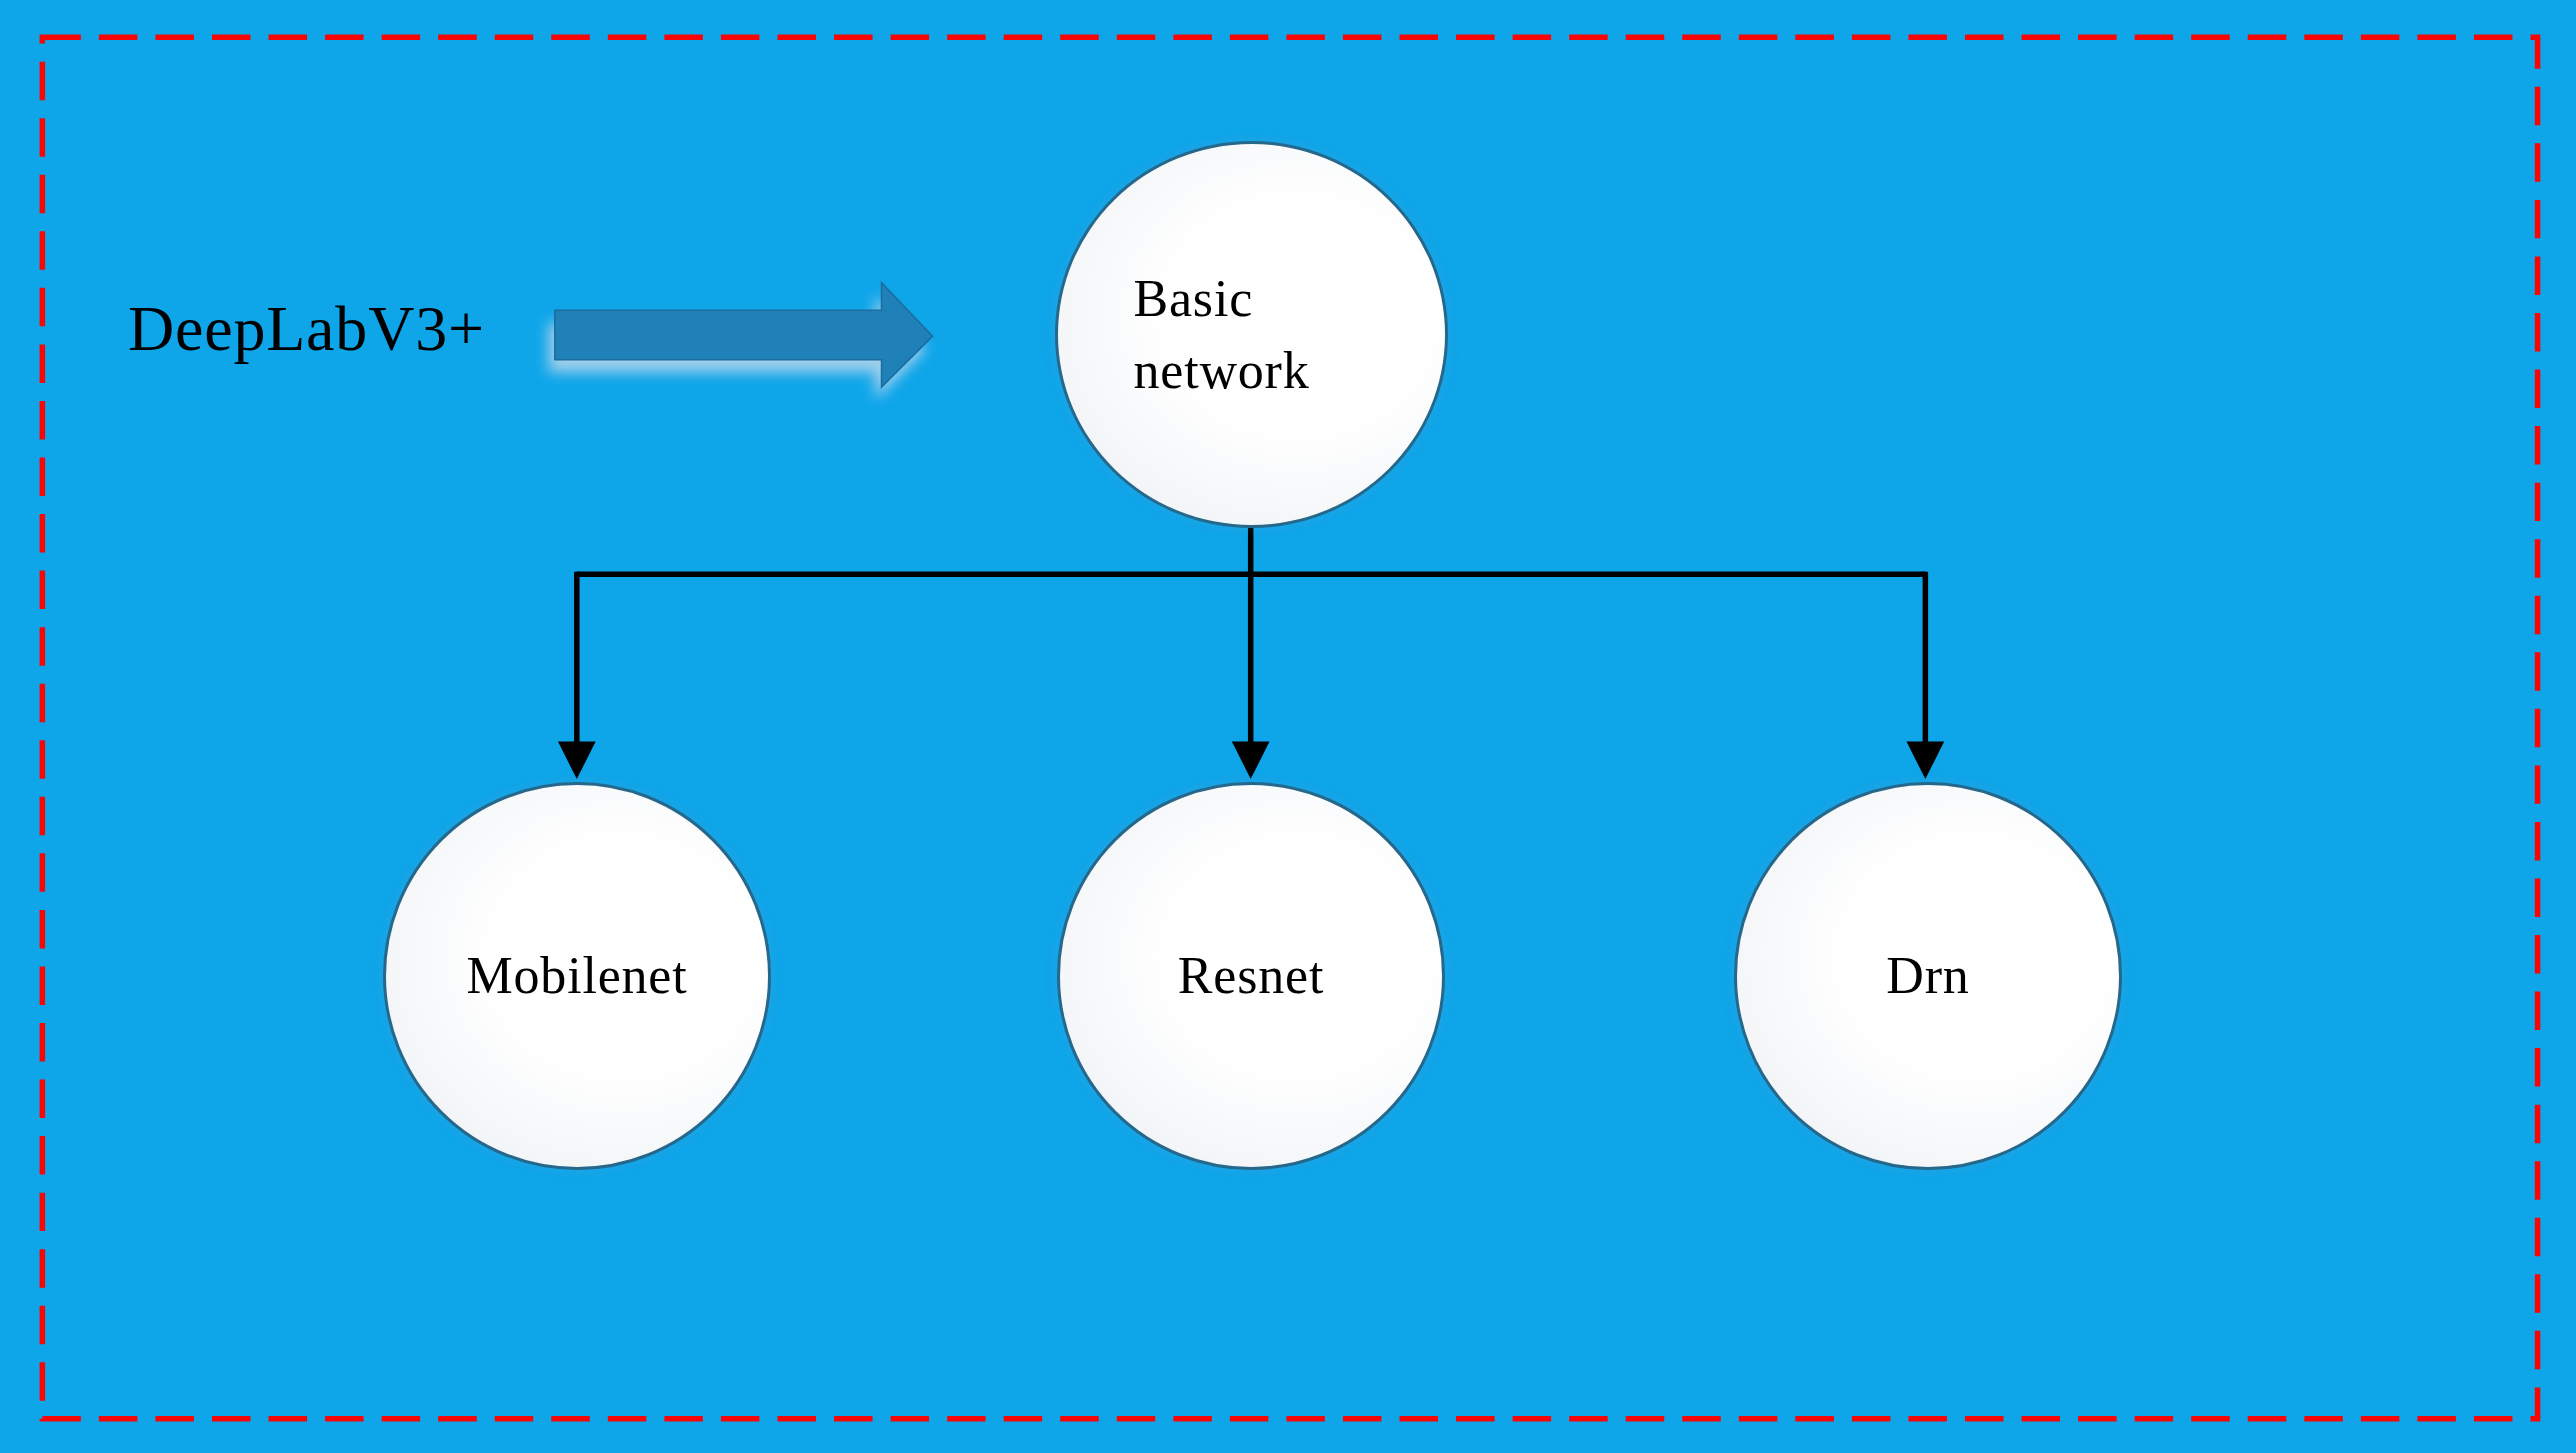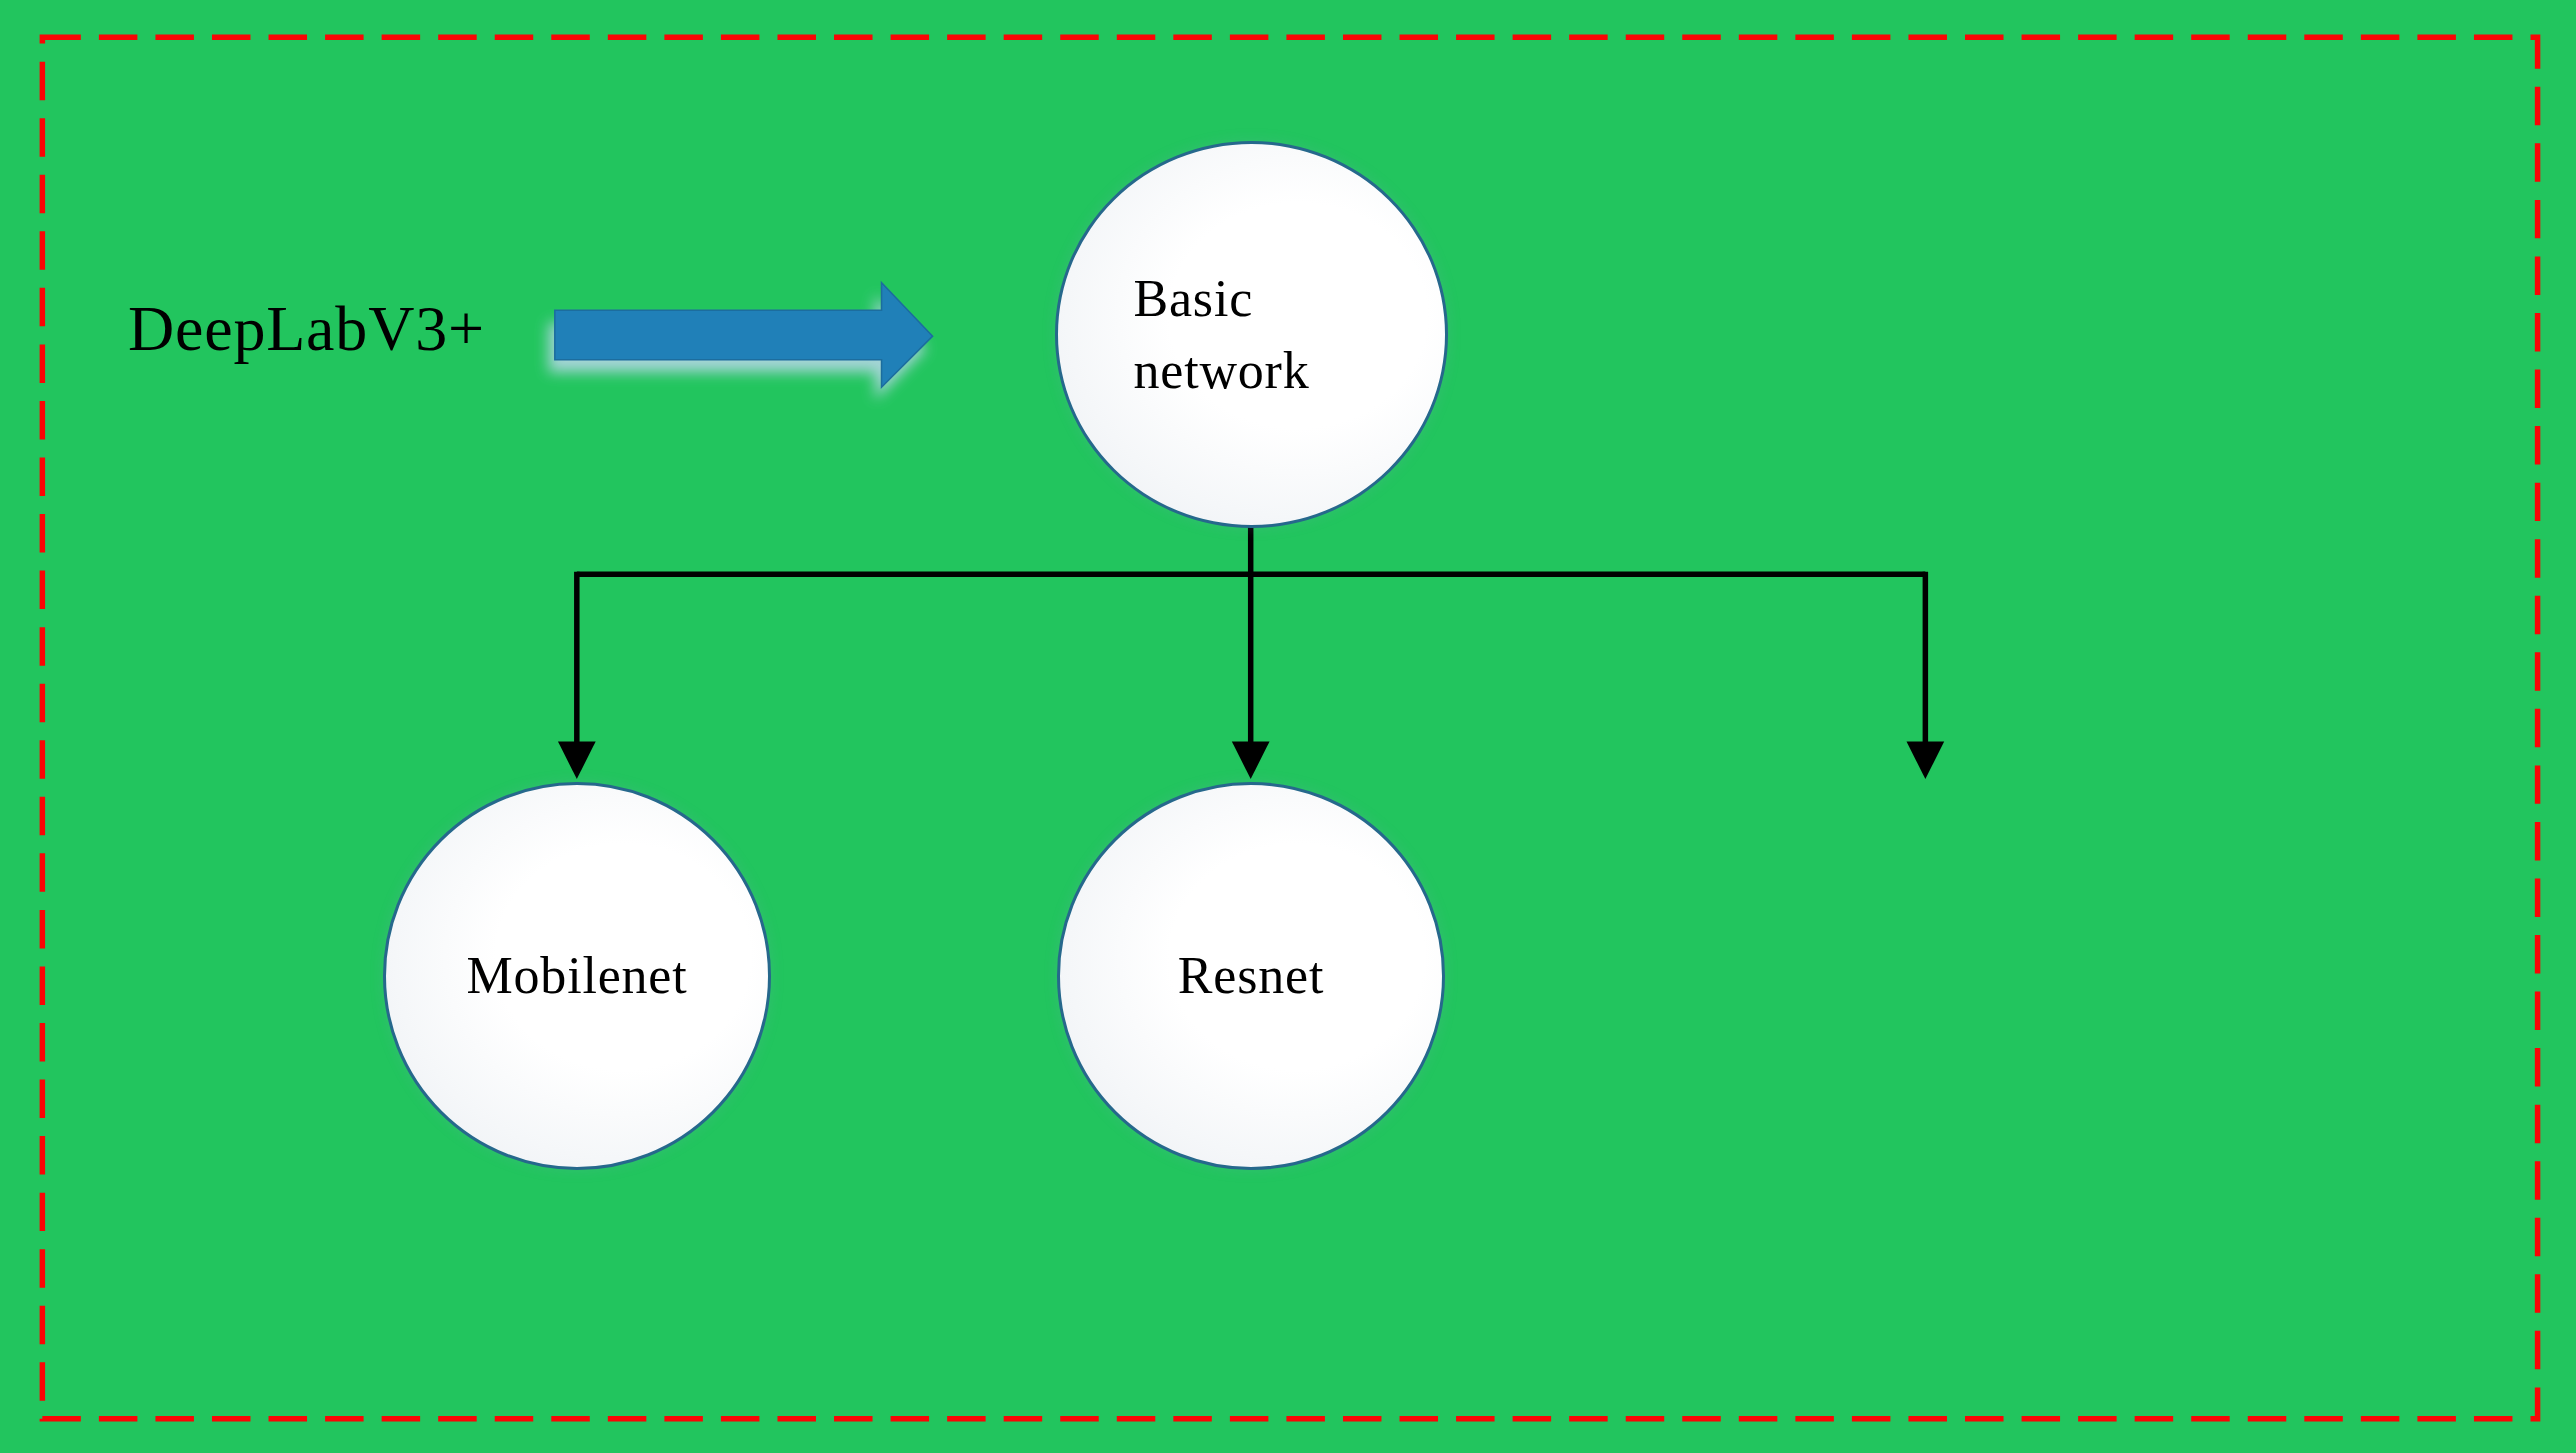--- a/index.html
+++ b/index.html
@@ -4,21 +4,21 @@
 <style>
   html, body {
     margin: 0;
     padding: 0;
     background: #ffffff;
   }
   .canvas {
     position: relative;
     width: 2576px;
     height: 1453px;
-    background: #22c55e;
+    background: #0ea5e9;
     font-family: "Liberation Serif", "DejaVu Serif", serif;
     color: #000000;
     overflow: hidden;
   }
   .svg-layer {
     position: absolute;
     left: 0;
     top: 0;
     width: 100%;
     height: 100%;
@@ -90,15 +90,18 @@
   </div>
 
   <div class="node node-mobilenet">
     <span class="node-label">Mobilenet</span>
   </div>
 
   <div class="node node-resnet">
     <span class="node-label">Resnet</span>
   </div>
 
+  <div class="node node-drn">
+    <span class="node-label">Drn</span>
+  </div>
 
 </div>
 
 
 </body></html>

